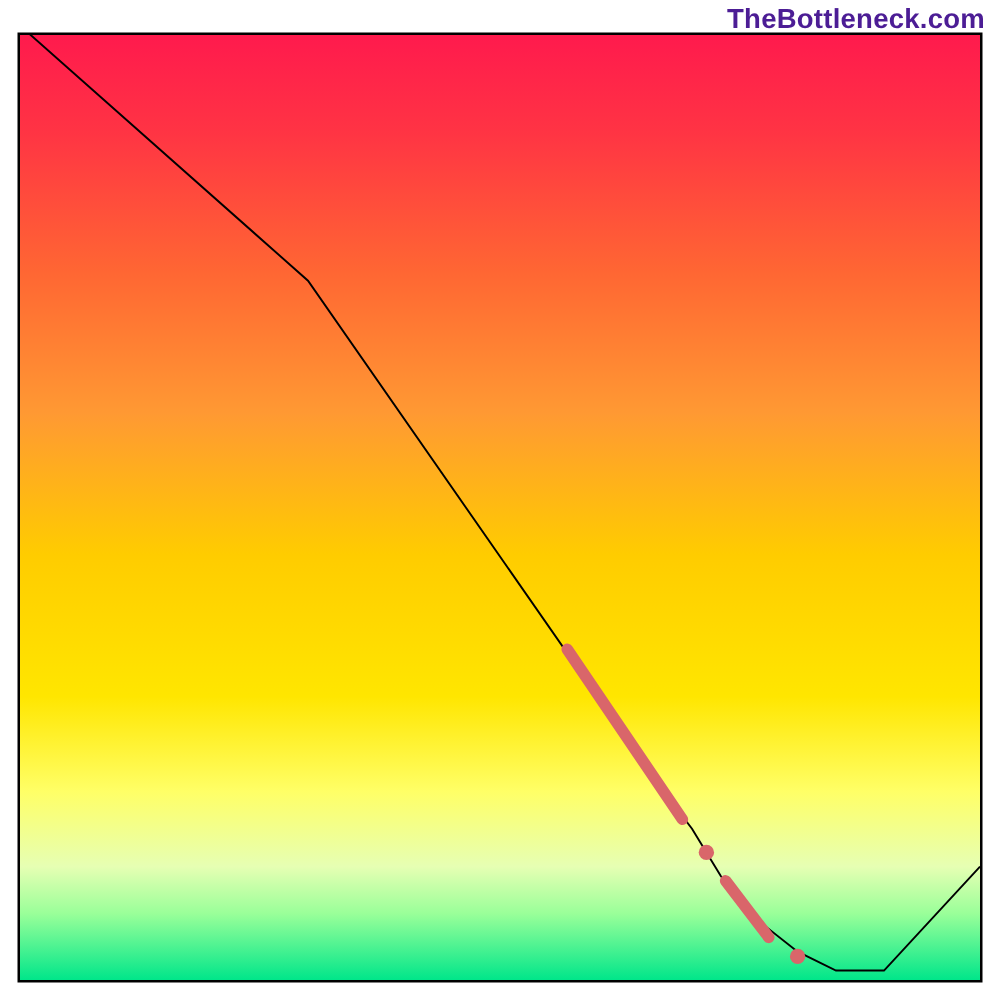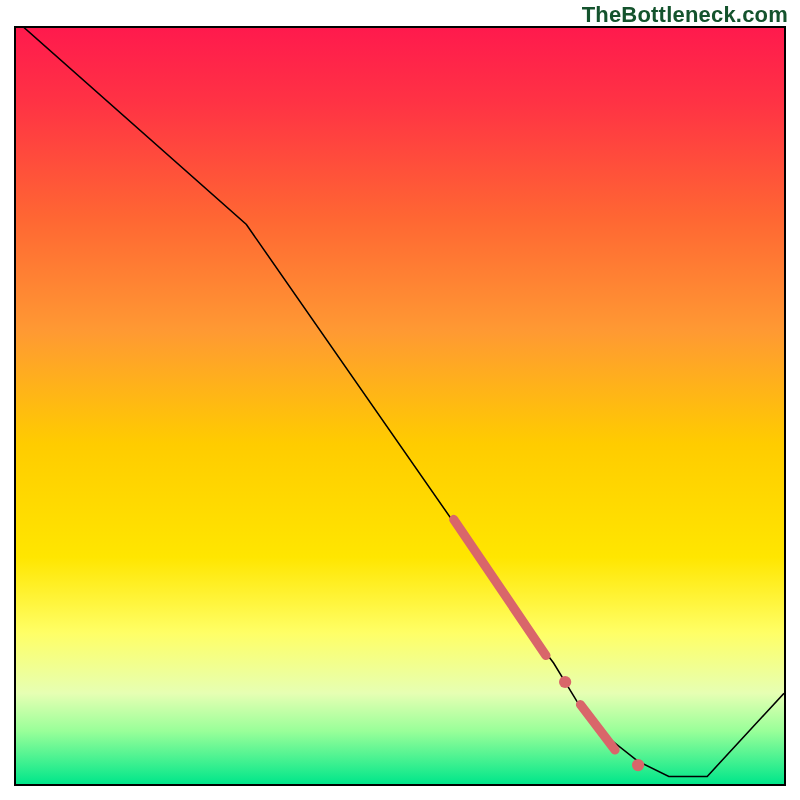--- a/index.html
+++ b/index.html
@@ -47,21 +47,21 @@
     width: 100%;
     height: 100%;
     pointer-events: none;
   }
   #watermark {
     position: absolute;
     top: 2px;
     right: 12px;
     font-size: 22px;
     font-weight: 600;
-    color: #14532d;
+    color: #4c1d95;
     letter-spacing: 0.2px;
     text-align: right;
   }
   .line-path {
     fill: none;
     stroke: #000;
     stroke-width: 2;
   }
   .marker-segment {
     stroke: #d9666a;

